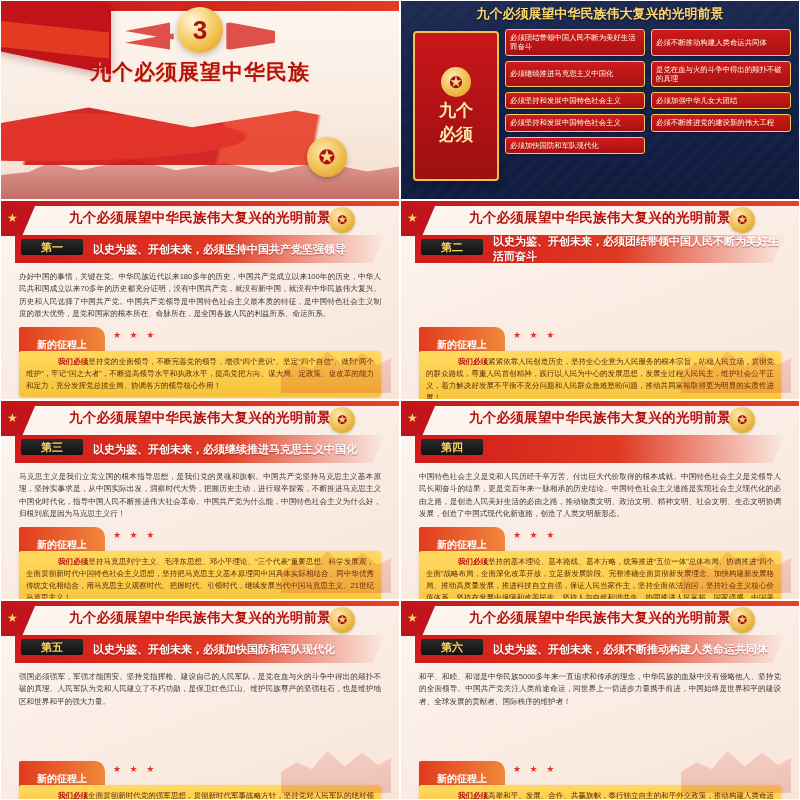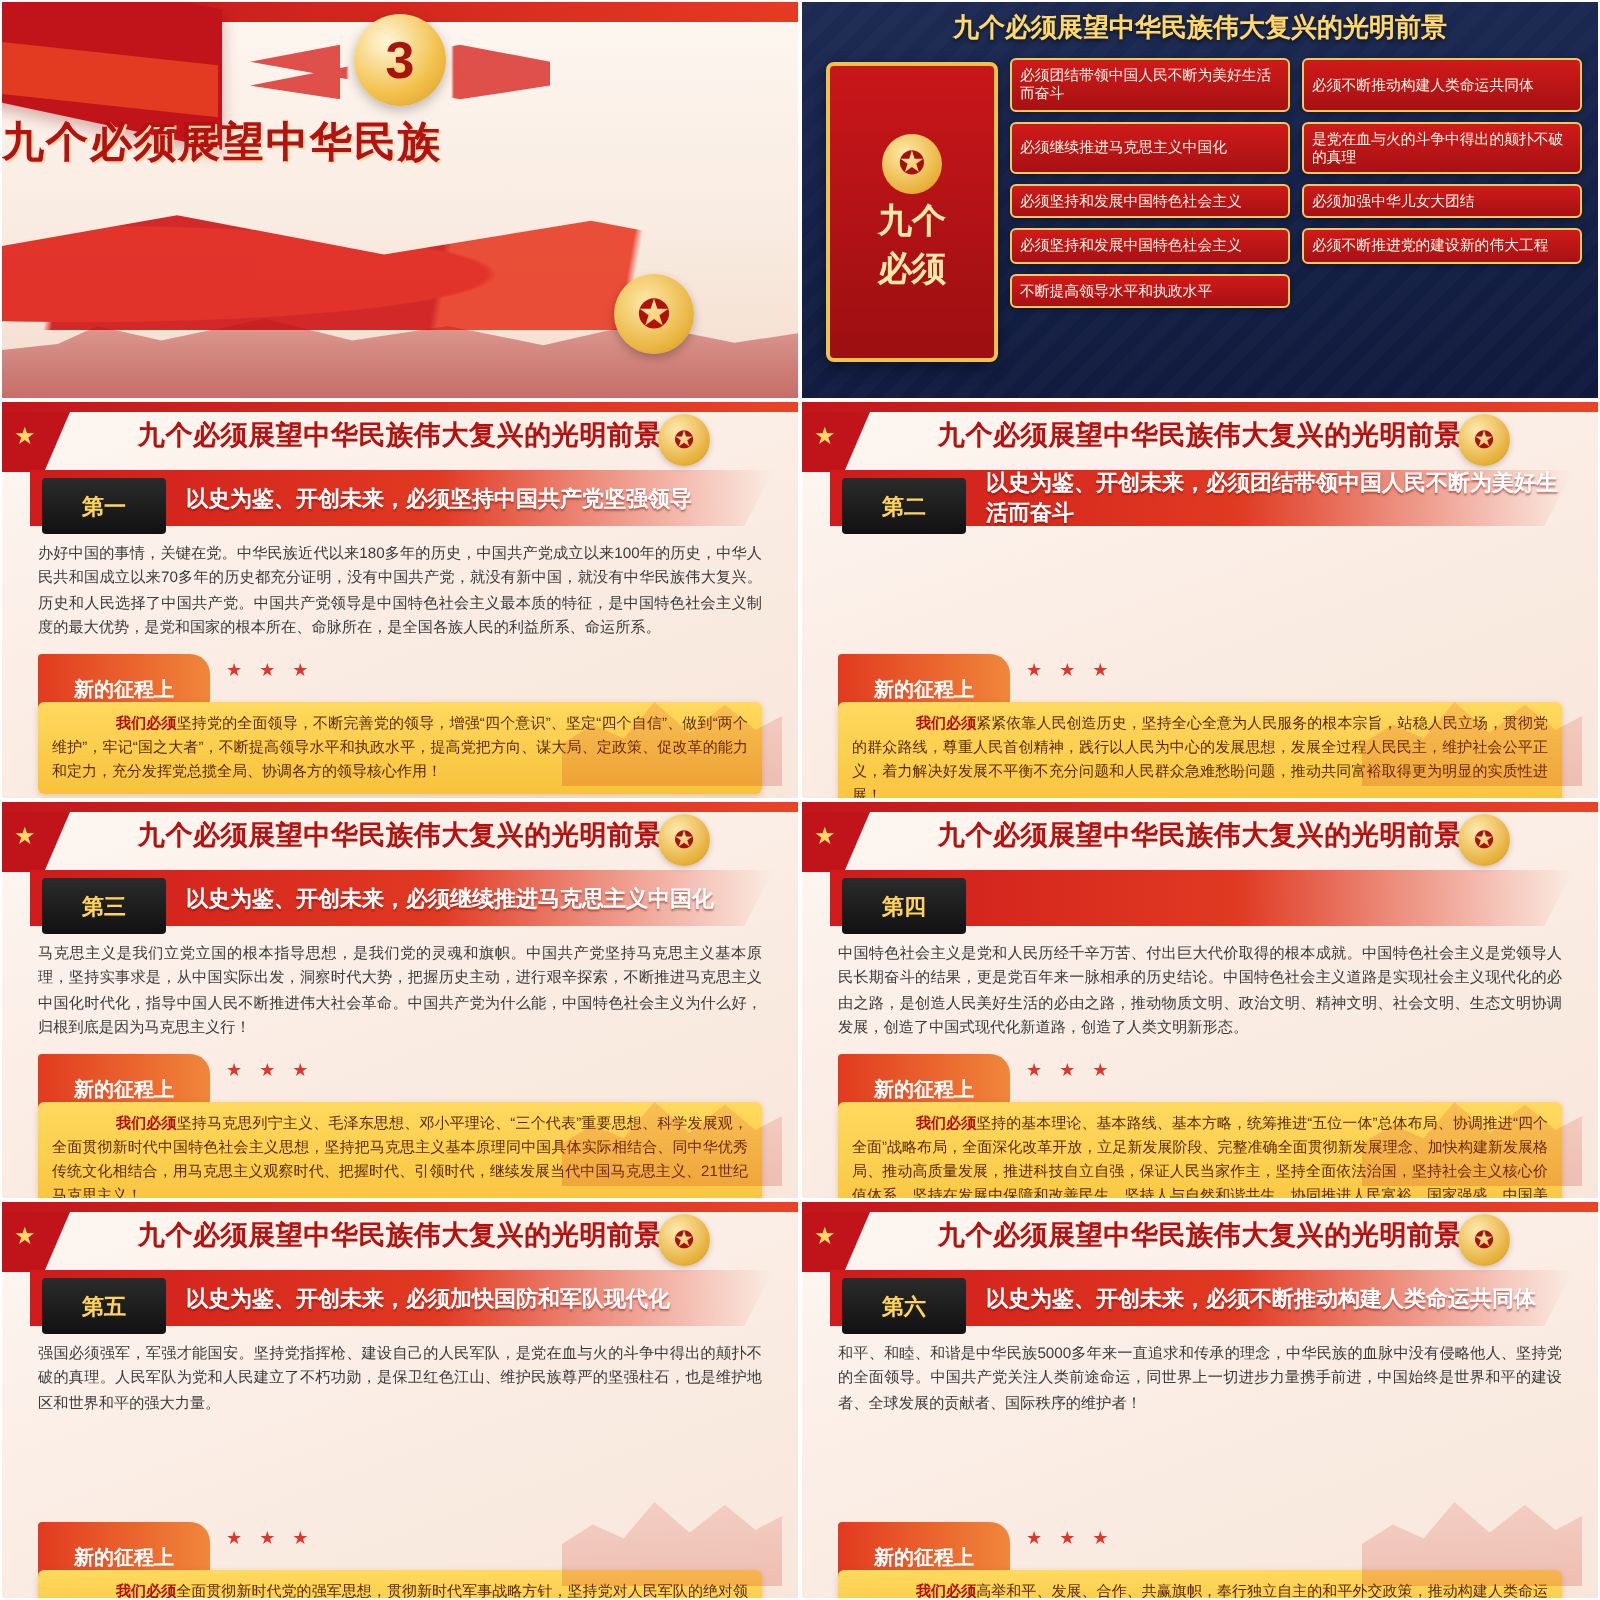--- a/index.html
+++ b/index.html
@@ -63,21 +63,21 @@
   .cover .num-wings{
     position:absolute; top:18px; left:50%; transform:translateX(-50%);
     width:150px; height:34px;
     background:
       linear-gradient(90deg, rgba(214,30,26,.85) 0 32%, transparent 33% 67%, rgba(214,30,26,.85) 68% 100%);
     clip-path: polygon(0 35%, 30% 10%, 30% 90%, 0 70%, 70% 10%, 100% 35%, 100% 70%, 70% 90%);
     opacity:.9;
   }
   .cover .title {
     position:absolute; top:56px; left:0; width:100%;
-    color:#b4120f; font-weight:bold;
+    text-align:center; color:#b4120f; font-weight:bold;
     font-size:21px; line-height:1.42; letter-spacing:1px;
     text-shadow: 1px 1px 0 #ffd9ae;
   }
   .cover .emblem {
     position:absolute; right:52px; bottom:22px;
     width:40px; height:40px; border-radius:50%;
     background: radial-gradient(circle at 40% 35%, #ffe9a8, #e8b23a 70%, #c8881a);
     box-shadow:0 2px 5px rgba(0,0,0,.25);
     display:flex; align-items:center; justify-content:center;
     color:#b01010; font-size:20px;
@@ -146,21 +146,21 @@
     color:#a81111; font-size:12px;
     box-shadow:0 1px 3px rgba(0,0,0,.2);
   }
   .content .band {
     position:absolute; left:14px; top:34px; width:372px; height:28px;
     background: linear-gradient(90deg,#cf1b1b 0%, #e03a22 55%, rgba(224,58,34,0) 100%);
     clip-path: polygon(0 0, 100% 0, 96% 100%, 0 100%);
     box-shadow: 0 2px 4px rgba(150,0,0,.25);
   }
   .content .band-tag {
-    position:absolute; left:20px; top:38px; width:62px; height:28px;
+    position:absolute; left:20px; top:38px; width:62px; height:16px;
     background: linear-gradient(180deg,#2b2b2b,#111);
     color:#ffd45e; font-weight:bold; font-size:11px;
     display:flex; align-items:center; justify-content:center;
     border-radius:2px;
   }
   .content .band-text {
     position:absolute; left:92px; top:38px; width:292px; height:20px;
     display:flex; align-items:center;
     color:#ffffff; font-weight:bold; font-size:11px;
     text-shadow:0 1px 1px rgba(120,0,0,.5);
@@ -222,21 +222,21 @@
     </div>
     <div class="grid">
       <div class="item">必须团结带领中国人民不断为美好生活而奋斗</div>
       <div class="item">必须不断推动构建人类命运共同体</div>
       <div class="item">必须继续推进马克思主义中国化</div>
       <div class="item">是党在血与火的斗争中得出的颠扑不破的真理</div>
       <div class="item">必须坚持和发展中国特色社会主义</div>
       <div class="item">必须加强中华儿女大团结</div>
       <div class="item">必须坚持和发展中国特色社会主义</div>
       <div class="item">必须不断推进党的建设新的伟大工程</div>
-      <div class="item">不断提高领导水平和执政水平</div>
+      <div class="item">必须加快国防和军队现代化</div>
     </div>
   </div>
 
   <div class="slide content">
     <div class="accent-top"></div>
     <div class="corner">
         <span class="star">★</span>
       </div>
     <div class="head">九个必须展望中华民族伟大复兴的光明前景</div>
     <div class="badge-emblem">✪</div>

